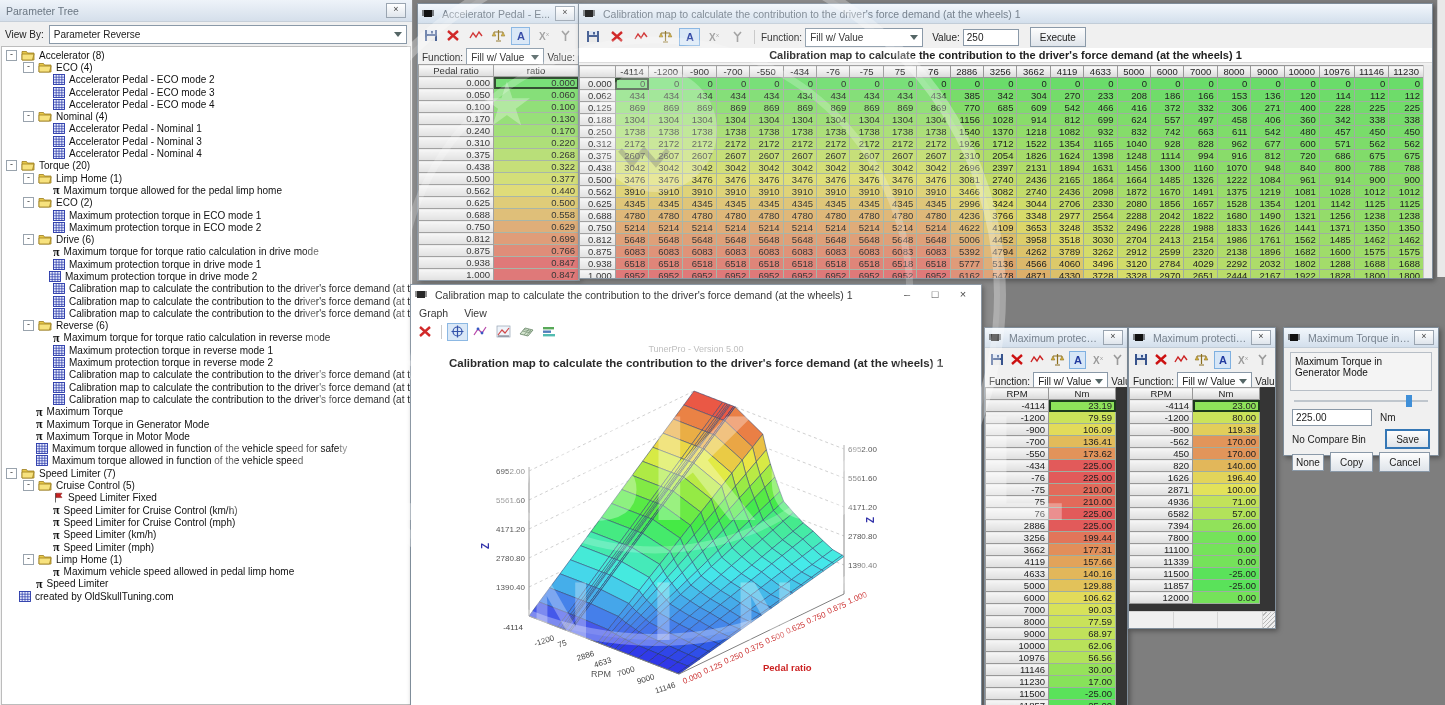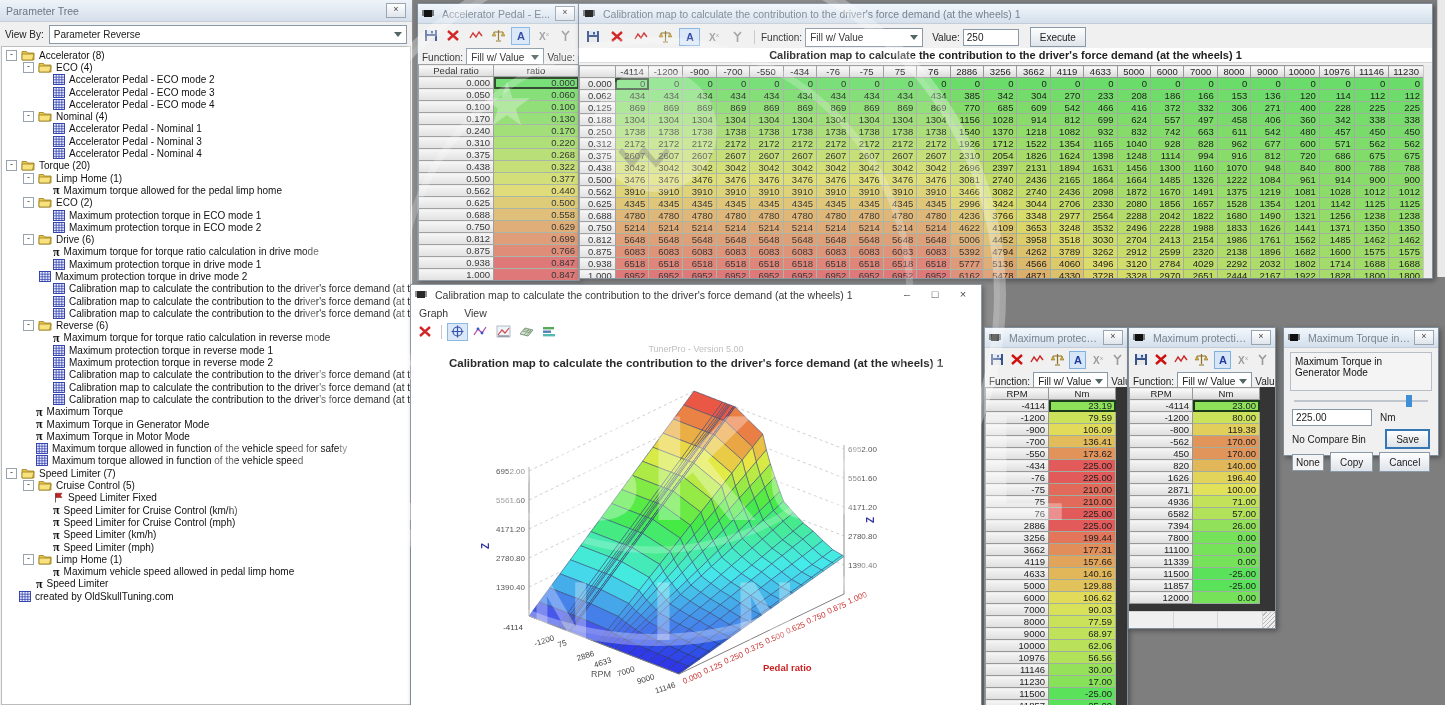--- a/index.html
+++ b/index.html
@@ -248,21 +248,21 @@
         <div class="trow" style="padding-left:38px">
           <span class="spacer"></span>
           <span class="ticon">
             <svg width="12" height="11" viewBox="0 0 12 11">
               <rect x="0.5" y="0.5" width="11" height="10" fill="#e9edff" stroke="#2636a8" stroke-width="0.9"></rect>
               <path d="M0.5 3.2h11M0.5 5.8h11M0.5 8.4h11M3.2 0.5v10M6 0.5v10M8.8 0.5v10" stroke="#2636a8" stroke-width="0.7"></path>
             </svg>
           </span>
           <span>Maximum protection torque in drive mode 1</span>
         </div>
-        <div class="trow" style="padding-left:24px">
+        <div class="trow" style="padding-left:34px">
           <span class="spacer"></span>
           <span class="ticon">
             <svg width="12" height="11" viewBox="0 0 12 11">
               <rect x="0.5" y="0.5" width="11" height="10" fill="#e9edff" stroke="#2636a8" stroke-width="0.9"></rect>
               <path d="M0.5 3.2h11M0.5 5.8h11M0.5 8.4h11M3.2 0.5v10M6 0.5v10M8.8 0.5v10" stroke="#2636a8" stroke-width="0.7"></path>
             </svg>
           </span>
           <span>Maximum protection torque in drive mode 2</span>
         </div>
         <div class="trow" style="padding-left:38px">
@@ -1134,21 +1134,21 @@
               <td class="" style="background:hsl(31,62%,64%)">5136</td>
               <td class="" style="background:hsl(41,62%,64%)">4566</td>
               <td class="" style="background:hsl(50,62%,64%)">4060</td>
               <td class="" style="background:hsl(60,62%,64%)">3496</td>
               <td class="" style="background:hsl(66,62%,64%)">3120</td>
               <td class="" style="background:hsl(72,62%,64%)">2784</td>
               <td class="" style="background:hsl(77,62%,64%)">4029</td>
               <td class="" style="background:hsl(80,62%,64%)">2292</td>
               <td class="" style="background:hsl(85,62%,64%)">2032</td>
               <td class="" style="background:hsl(89,62%,64%)">1802</td>
-              <td class="" style="background:hsl(90,62%,64%)">1714</td>
+              <td class="" style="background:hsl(90,62%,64%)">1288</td>
               <td class="" style="background:hsl(91,62%,64%)">1688</td>
               <td class="" style="background:hsl(91,62%,64%)">1688</td>
             </tr>
             <tr>
               <td class="rl">1.000</td>
               <td class="" style="background:hsl(0,62%,64%)">6952</td>
               <td class="" style="background:hsl(0,62%,64%)">6952</td>
               <td class="" style="background:hsl(0,62%,64%)">6952</td>
               <td class="" style="background:hsl(0,62%,64%)">6952</td>
               <td class="" style="background:hsl(0,62%,64%)">6952</td>

